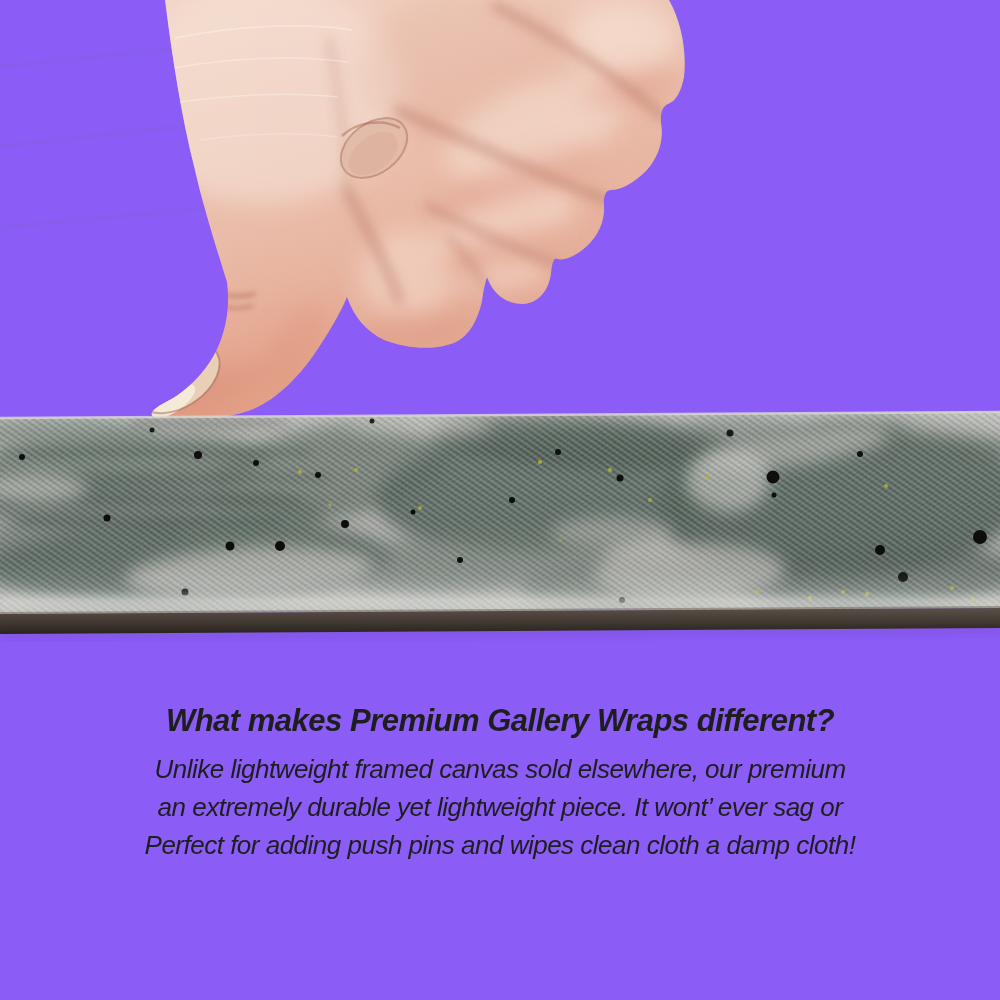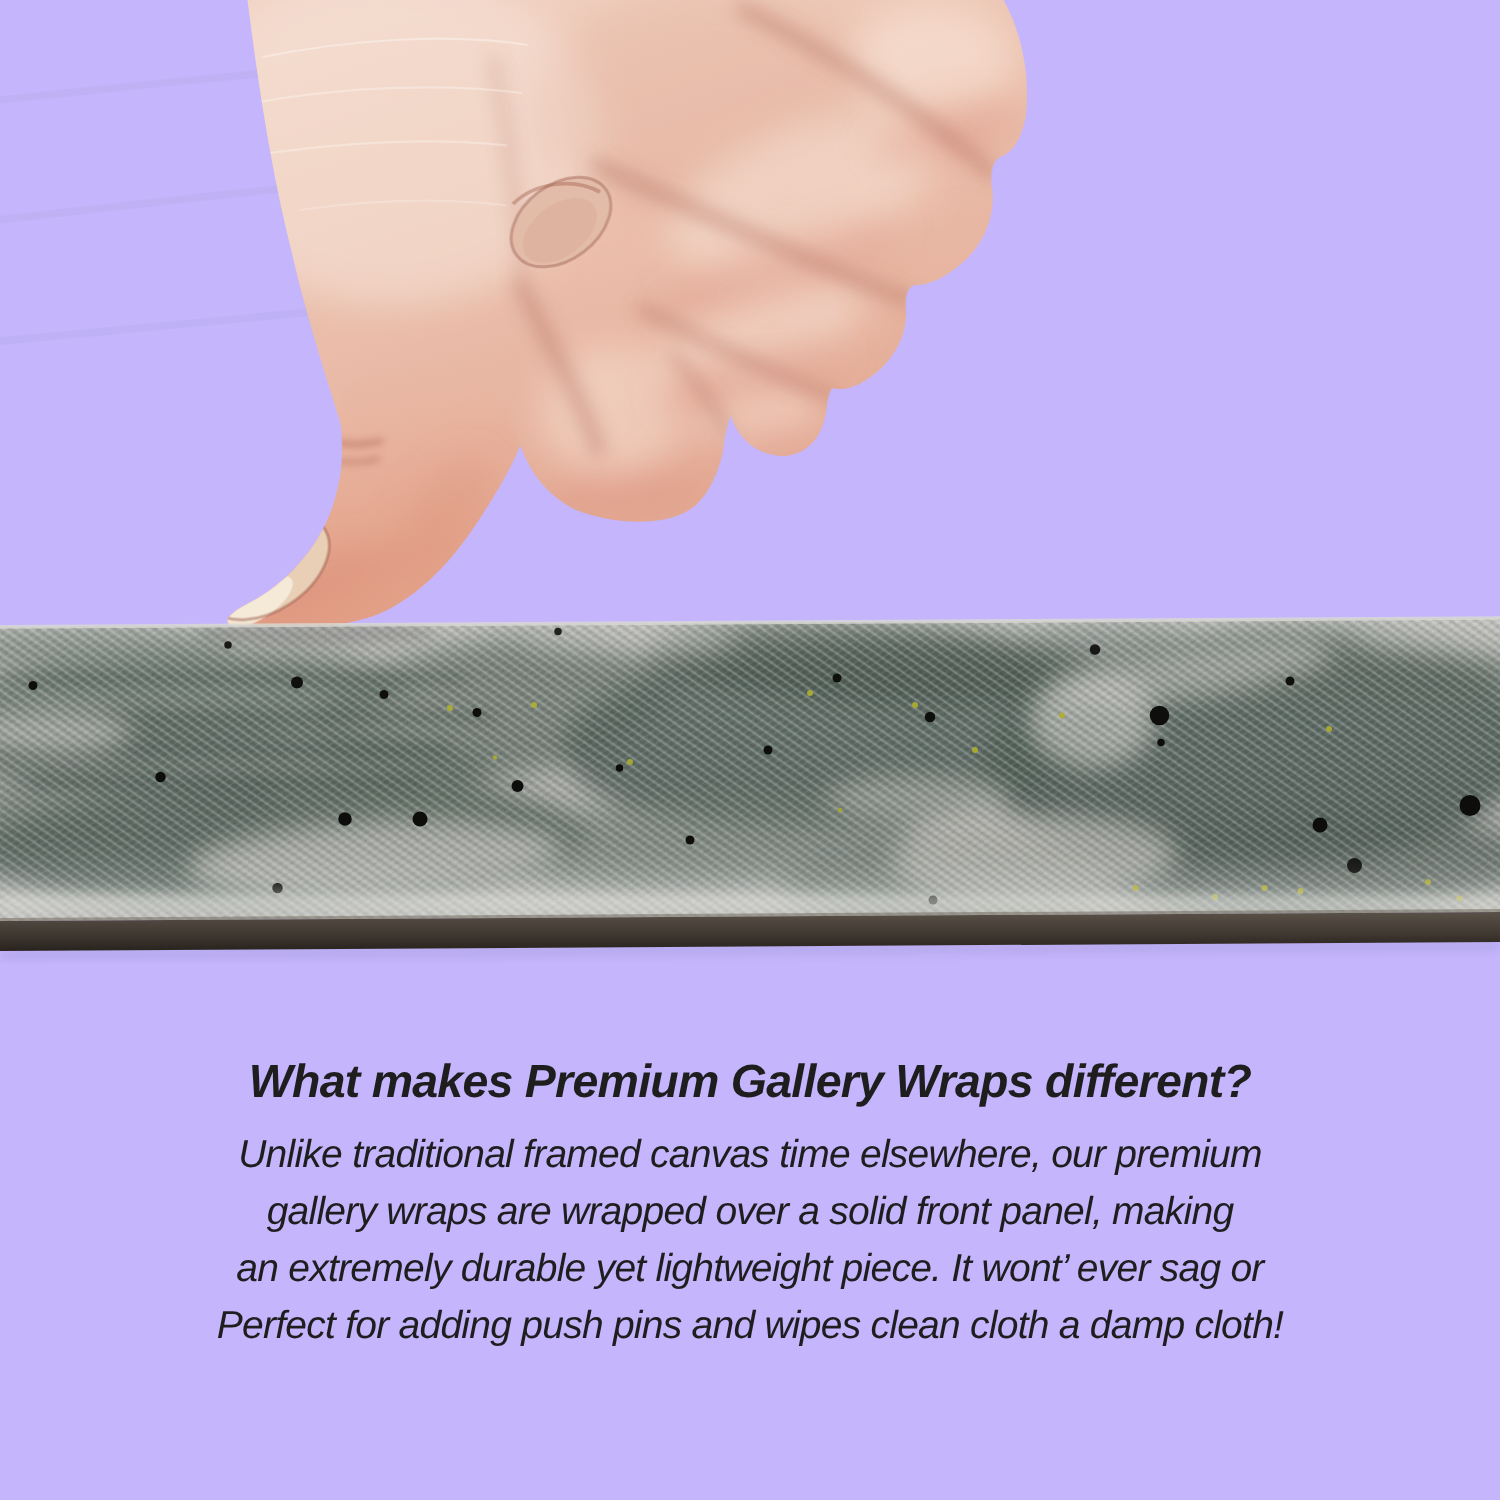--- a/index.html
+++ b/index.html
@@ -1,16 +1,16 @@
 <!DOCTYPE html>
 <html><head>
 <meta charset="utf-8">
 <style>
   html,body{margin:0;padding:0;background:#ffffff;}
-  .stage{position:relative;width:1000px;height:1000px;background:#c4b5fd;overflow:hidden;
+  .stage{position:relative;width:1000px;height:1000px;background:#8b5cf6;overflow:hidden;
          font-family:"Liberation Sans",sans-serif;}
   .hand-svg{position:absolute;left:0;top:0;}
   .strip-svg{position:absolute;left:0;top:410px;}
   .info{position:absolute;left:0;top:699px;width:1000px;text-align:center;
         font-style:italic;color:#1e1e1e;}
   .info .heading{font-size:31px;font-weight:700;line-height:44px;letter-spacing:-0.5px;margin:0 0 7px 0;}
   .info .line{font-size:26px;font-weight:400;line-height:38px;letter-spacing:-0.5px;}
 </style>
 </head>
 <body>
@@ -255,19 +255,18 @@
 
     <path d="M0,8 L1000,2" stroke="#d9d9d3" stroke-width="2.5" opacity="0.8" fill="none"></path>
 
     <path fill="url(#edgeGrad)" d="M0,204 L1000,198 L1000,218 L0,224 Z"></path>
     <path d="M0,203 L1000,197" stroke="#6c6358" stroke-width="2" opacity="0.5" fill="none"></path>
     <path fill="#000000" opacity="0.12" filter="url(#blur4)" d="M0,224 L1000,218 L1000,222 L0,228 Z"></path>
   </svg>
 
   <div class="info">
     <div class="heading">What makes Premium Gallery Wraps different?</div>
-    <div class="line">Unlike traditional framed canvas time elsewhere, our premium</div>
-    <div class="line">gallery wraps are wrapped over a solid front panel, making</div>
+    <div class="line">Unlike lightweight framed canvas sold elsewhere, our premium</div>
     <div class="line">an extremely durable yet lightweight piece. It wont’ ever sag or</div>
     <div class="line">Perfect for adding push pins and wipes clean cloth a damp cloth!</div>
   </div>
 
 </div>
 
 </body></html>

